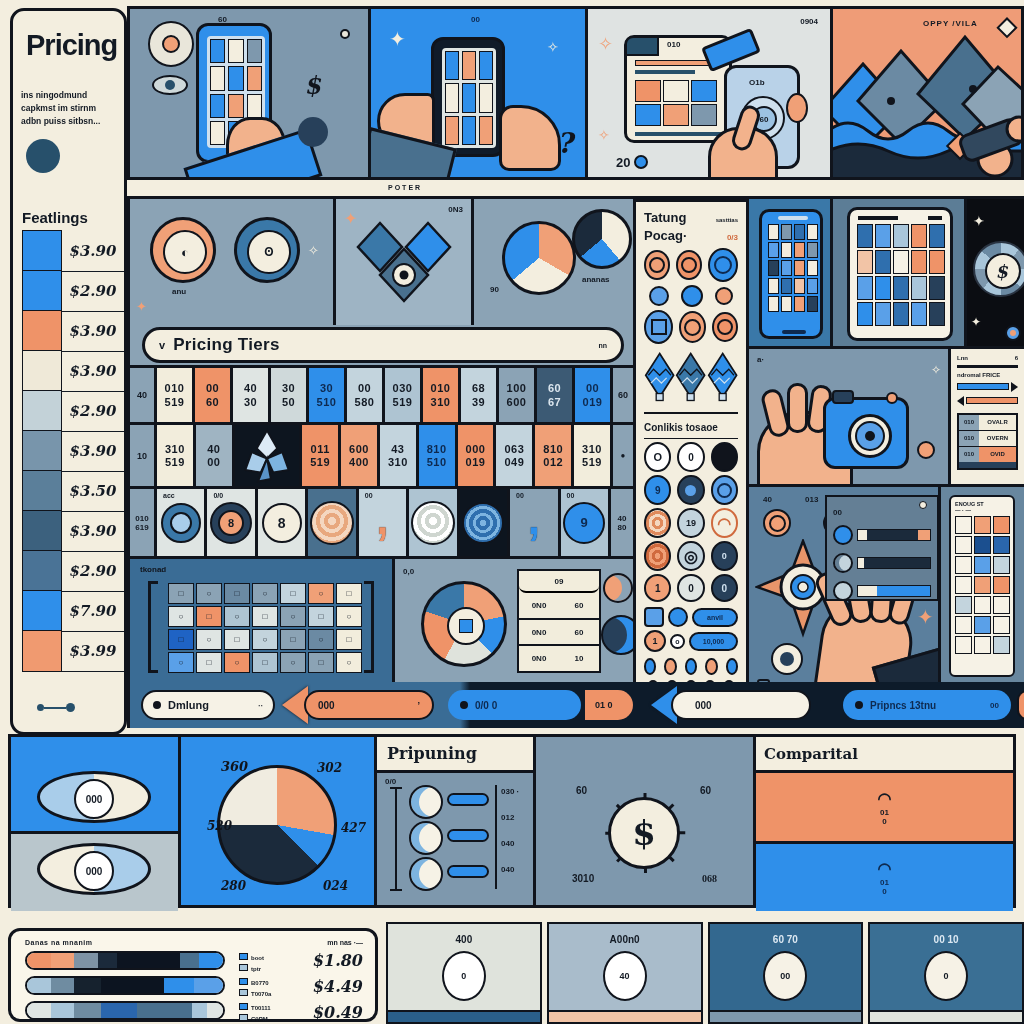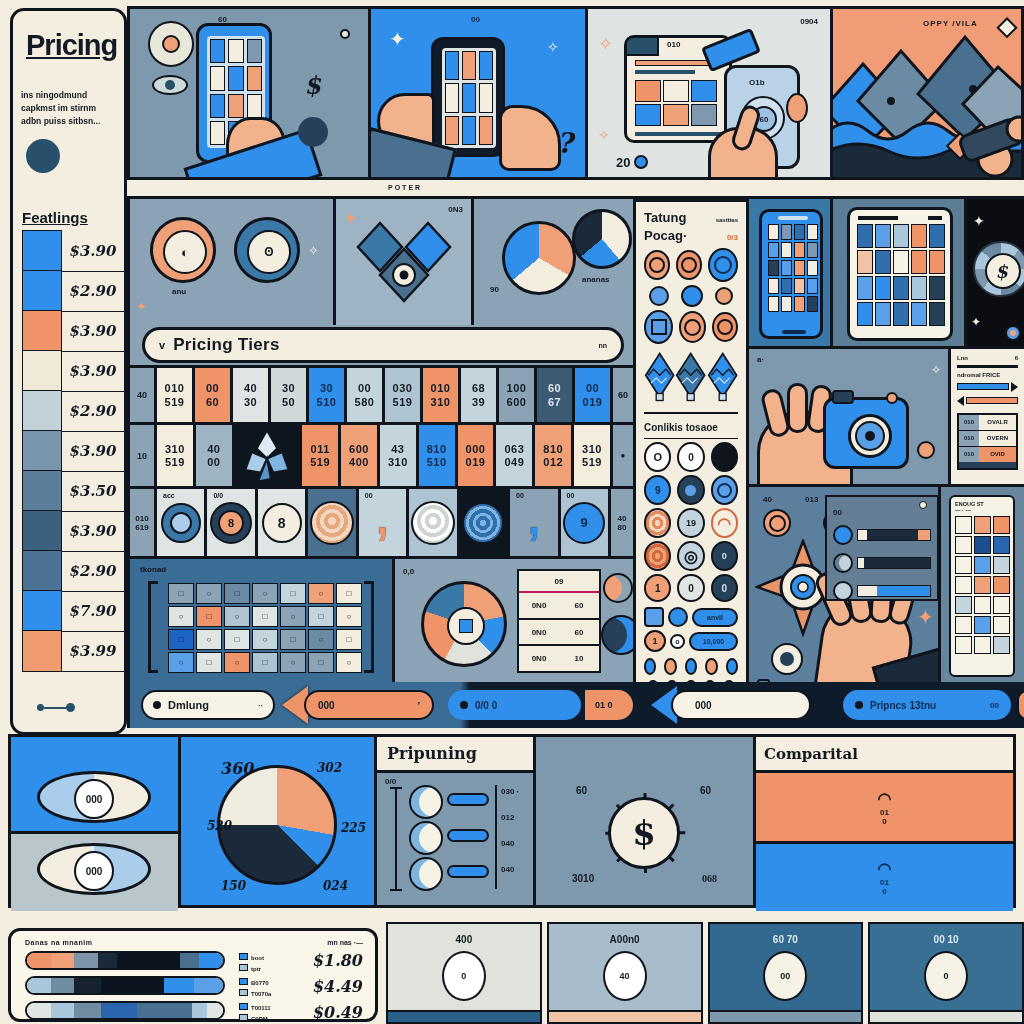--- a/index.html
+++ b/index.html
@@ -39,21 +39,21 @@
   .mx span:nth-child(even)::after{content:"○";}
   .pill{border-radius:999px;display:flex;align-items:center;font-weight:700;}
   .dot{width:8px;height:8px;border-radius:50%;background:#10141c;flex:none;}
   .tree{width:34px;height:56px;}
   .legsq{width:7px;height:5px;border:1px solid #10141c;background:#2f8fea;display:inline-block;margin-right:3px;}
   .barseg{height:100%;}
   .fing{position:absolute;background:#f2b28c;border:3px solid #10141c;border-radius:10px;}
   .ray{position:absolute;width:2.5px;height:40px;background:#10141c;left:50%;top:50%;transform-origin:top center;}
   .mosa{display:grid;gap:2px;}
   .mosa span{border:1.5px solid #10141c;}
-  h1,h2,h3{margin:0;text-decoration:underline;}
+  h1,h2,h3{margin:0;}
 </style>
 </head>
 <body>
 
 <div id="page">
 
   <div class="abs bord" style="left:10px;top:8px;width:117px;height:727px;background:#f3eedf;border-radius:14px;">
     <h1 class="abs" style="left:13px;top:18px;font-size:29px;font-weight:900;letter-spacing:-1px;">Pricing</h1>
     <div class="abs" style="left:8px;top:78px;font-size:8.5px;font-weight:700;line-height:1.5;">
       <div>ins ningodmund</div>
@@ -459,21 +459,21 @@
     </div>
 
     <div class="abs" style="left:265px;top:360px;width:238px;height:126px;background:#8ba3b5;">
       <span class="abs tiny" style="left:8px;top:8px;">0,0</span>
       <div class="abs circ" style="left:26px;top:22px;width:86px;height:86px;border:3px solid #10141c;background:conic-gradient(#f0a077 0 22%,#2f8fea 22% 38%,#dfe3dc 38% 58%,#ef9368 58% 80%,#3a78a8 80% 100%);">
         <div class="circ ctr" style="width:34px;height:34px;background:#f3eedf;border:2px solid #10141c;margin:23px;">
           <span style="width:12px;height:12px;background:#2f8fea;border:1.5px solid #10141c;display:block;"></span>
         </div>
       </div>
       <div class="abs b2 col" style="left:122px;top:10px;width:84px;height:104px;background:#f2eddc;">
-        <div class="ctr tiny" style="height:20px;border-bottom:2px solid #be185d;">09</div>
+        <div class="ctr tiny" style="height:20px;border-bottom:2px solid #000000;border-radius:7px;">09</div>
         <div class="flex" style="flex:1;border-bottom:2px solid #10141c;">
           <span class="ctr tiny" style="flex:1;">0N0</span>
             <span class="ctr tiny" style="flex:1;">60</span>
           </div>
         <div class="flex" style="flex:1;border-bottom:2px solid #10141c;">
           <span class="ctr tiny" style="flex:1;">0N0</span>
             <span class="ctr tiny" style="flex:1;">60</span>
           </div>
         <div class="flex" style="flex:1;">
           <span class="ctr tiny" style="flex:1;">0N0</span>
@@ -846,25 +846,25 @@
         <div class="circ ctr" style="width:36px;height:36px;background:#fff;border:2.5px solid #10141c;margin:5px auto;font-size:10px;font-weight:800;">000</div>
       </div>
       <div class="abs" style="left:0;top:94px;width:100%;height:80px;background:#b9c6cc;border-top:3px solid #10141c;"></div>
       <div class="abs" style="left:26px;top:106px;width:114px;height:52px;border:3px solid #10141c;border-radius:50%;background:linear-gradient(90deg,#f3eedf 50%,#a9cdea 50%);">
         <div class="circ ctr" style="width:36px;height:36px;background:#fff;border:2.5px solid #10141c;margin:5px auto;font-size:10px;font-weight:800;">000</div>
       </div>
     </div>
 
     <div style="position:relative;flex:0 0 193px;border-right:3px solid #10141c;background:#2f8fea;">
       <div class="abs circ" style="left:36px;top:28px;width:120px;height:120px;border:3px solid #10141c;background:conic-gradient(#f0a077 0 100deg,#2f8fea 100deg 135deg,#1b2a3b 135deg 270deg,#f0ece0 270deg 360deg);"></div>
-      <span class="abs marker" style="left:40px;top:22px;font-size:16px;color:#10141c;">360</span>
+      <span class="abs marker" style="left:40px;top:22px;font-size:13px;color:#10141c;">360</span>
       <span class="abs marker" style="left:136px;top:24px;font-size:12px;color:#10141c;">302</span>
       <span class="abs marker" style="left:26px;top:82px;font-size:12px;color:#10141c;">520</span>
-      <span class="abs marker" style="left:160px;top:84px;font-size:12px;color:#10141c;">225</span>
-      <span class="abs marker" style="left:40px;top:142px;font-size:12px;color:#10141c;">150</span>
+      <span class="abs marker" style="left:160px;top:84px;font-size:12px;color:#10141c;">427</span>
+      <span class="abs marker" style="left:40px;top:142px;font-size:12px;color:#10141c;">280</span>
       <span class="abs marker" style="left:142px;top:142px;font-size:12px;color:#10141c;">024</span>
     </div>
 
     <div style="position:relative;flex:0 0 156px;border-right:3px solid #10141c;background:#7e98ad;">
       <div style="height:33px;background:#f3eedf;border-bottom:3px solid #10141c;display:flex;align-items:center;padding-left:10px;">
         <span class="marker" style="font-size:16px;font-weight:900;font-style:normal;">Pripuning</span>
       </div>
       <span class="abs tiny" style="left:8px;top:40px;">0/0</span>
       <div class="abs" style="left:18px;top:52px;width:2px;height:100px;background:#10141c;"></div>
       <div class="abs" style="left:13px;top:50px;width:12px;height:2px;background:#10141c;"></div>

